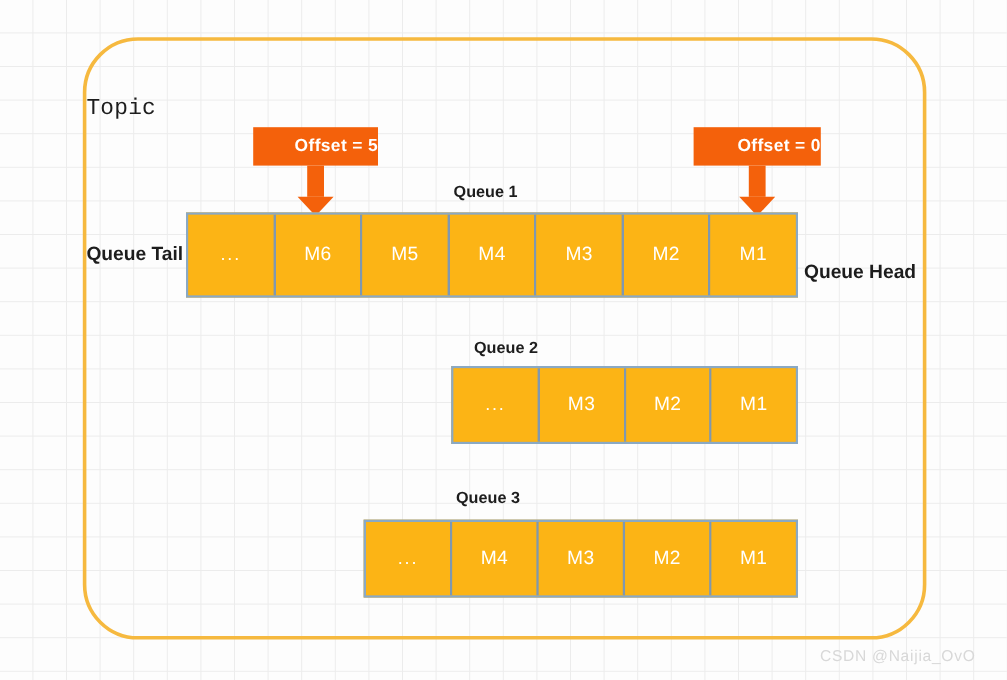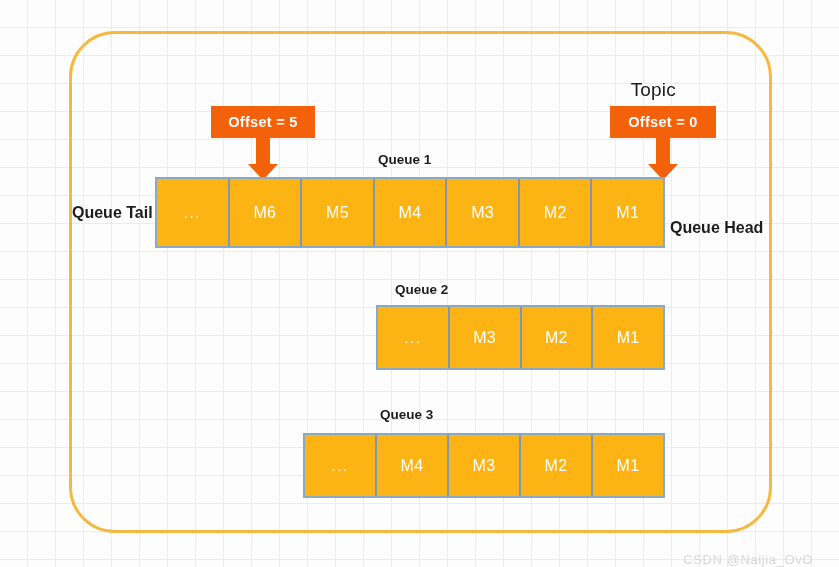--- a/index.html
+++ b/index.html
@@ -35,36 +35,37 @@
     border: 3px solid #f6b93f;
     border-radius: 46px;
     box-sizing: border-box;
     background: transparent;
   }
   #topic-title {
     position: absolute;
     left: 0;
     top: 45px;
     width: 604px;
-    text-align: right;
+    text-align: left;
     font-size: 19px;
     color: #1d1d1d;
     letter-spacing: .2px;
+    font-family: Liberation Mono, monospace;
   }
 
   
   .offset-callout {
     position: absolute;
   }
   .offset-box {
     background-color: #f4610b;
     color: #ffffff;
     font-size: 14.5px;
     font-weight: bold;
-    text-align: center;
+    text-align: right;
     line-height: 32px;
     height: 32px;
     letter-spacing: .3px;
   }
   .offset-arrow {
     position: absolute;
     left: 50%;
     transform: translateX(-50%);
     top: 32px;
   }
@@ -123,21 +124,21 @@
     font-size: 16px;
     font-weight: bold;
     color: #1d1d1d;
     white-space: nowrap;
   }
 
   
   #watermark {
     position: absolute;
     right: 26px;
-    bottom: 0;
+    bottom: 13px;
     font-size: 13px;
     color: #d8d8d8;
     letter-spacing: .6px;
     white-space: nowrap;
   }
 </style>
 </head>
 <body>
 
 <div id="canvas">
@@ -147,21 +148,21 @@
   </div>
 
   <div class="offset-callout" style="left:211px; top:106px; width:104px; height:74px;">
     <div class="offset-box">Offset = 5</div>
     <div class="offset-arrow">
       <div class="offset-shaft" style="height:26px;"></div>
       <div class="offset-head"></div>
     </div>
   </div>
 
-  <div class="offset-callout" style="left:610px; top:106px; width:106px; height:74px;">
+  <div class="offset-callout" style="left:578px; top:106px; width:106px; height:74px;">
     <div class="offset-box">Offset = 0</div>
     <div class="offset-arrow">
       <div class="offset-shaft" style="height:26px;"></div>
       <div class="offset-head"></div>
     </div>
   </div>
 
   <div class="side-label" style="left:72px; top:204px;">Queue Tail</div>
   <div class="side-label" style="left:670px; top:204px;margin-top:15px;">Queue Head</div>
 

